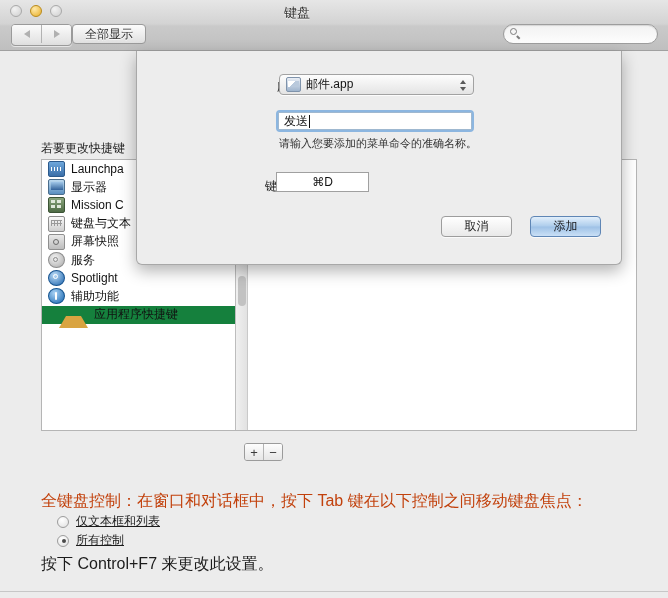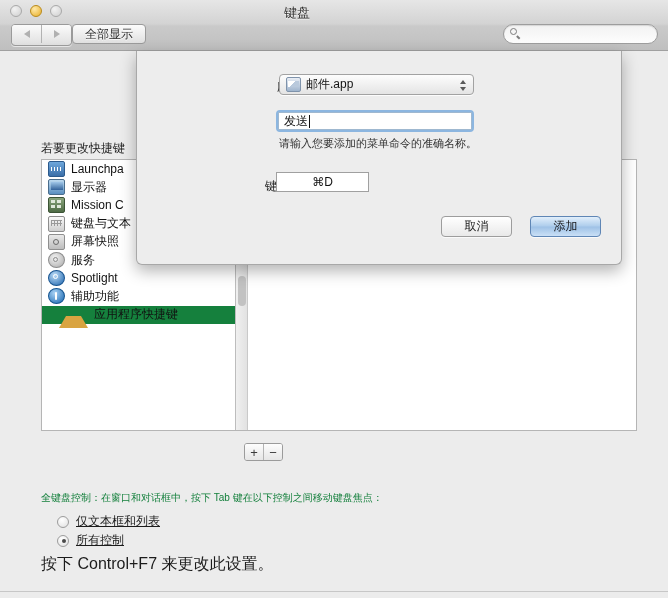--- a/index.html
+++ b/index.html
@@ -147,21 +147,21 @@
   }
 
   .pmbar{position:absolute;left:244px;top:392px;display:flex;
     border:1px solid #9b9b9b;border-radius:3px;overflow:hidden;
     background:linear-gradient(to bottom,#fcfcfc,#e3e3e3);}
   .pmbtn{width:18px;height:16px;display:flex;align-items:center;justify-content:center;
     font-size:13px;color:#3a3a3a;line-height:1;
     background:linear-gradient(to bottom,#fdfdfd,#e6e6e6);}
   .pmbtn+.pmbtn{border-left:1px solid #b4b4b4;}
 
-  .fullkb{position:absolute;left:41px;top:440px;font-size:10px;color:#15803d;white-space:nowrap;}
+  .fullkb{position:absolute;left:41px;top:440px;font-size:16px;color:#c2410c;white-space:nowrap;}
   .radiorow{position:absolute;left:57px;font-size:12px;color:#1c1c1c;display:flex;align-items:center;text-decoration:underline;}
   .radiorow.r1{top:462px;}
   .radiorow.r2{top:481px;}
   .radio{
     width:12px;height:12px;border-radius:50%;margin-right:7px;box-sizing:border-box;
     background:radial-gradient(circle at 40% 30%,#ffffff,#e0e0e0);
     border:1px solid #9c9c9c;position:relative;flex:0 0 12px;
   }
   .radio.on::after{content:"";position:absolute;left:3.5px;top:3.5px;width:4px;height:4px;border-radius:50%;background:#4a4a4a;}
   .kbnote{position:absolute;left:41px;top:503px;font-size:16px;color:#1c1c1c;}

